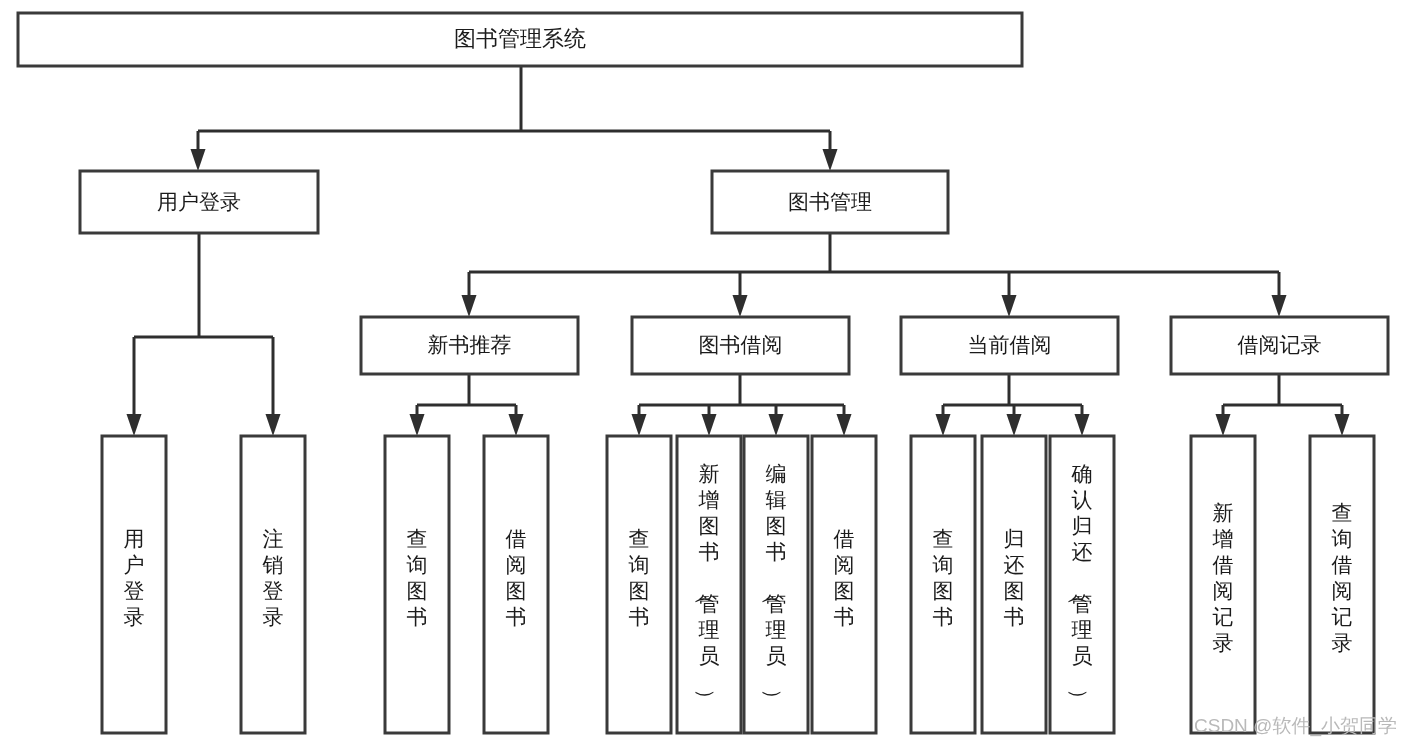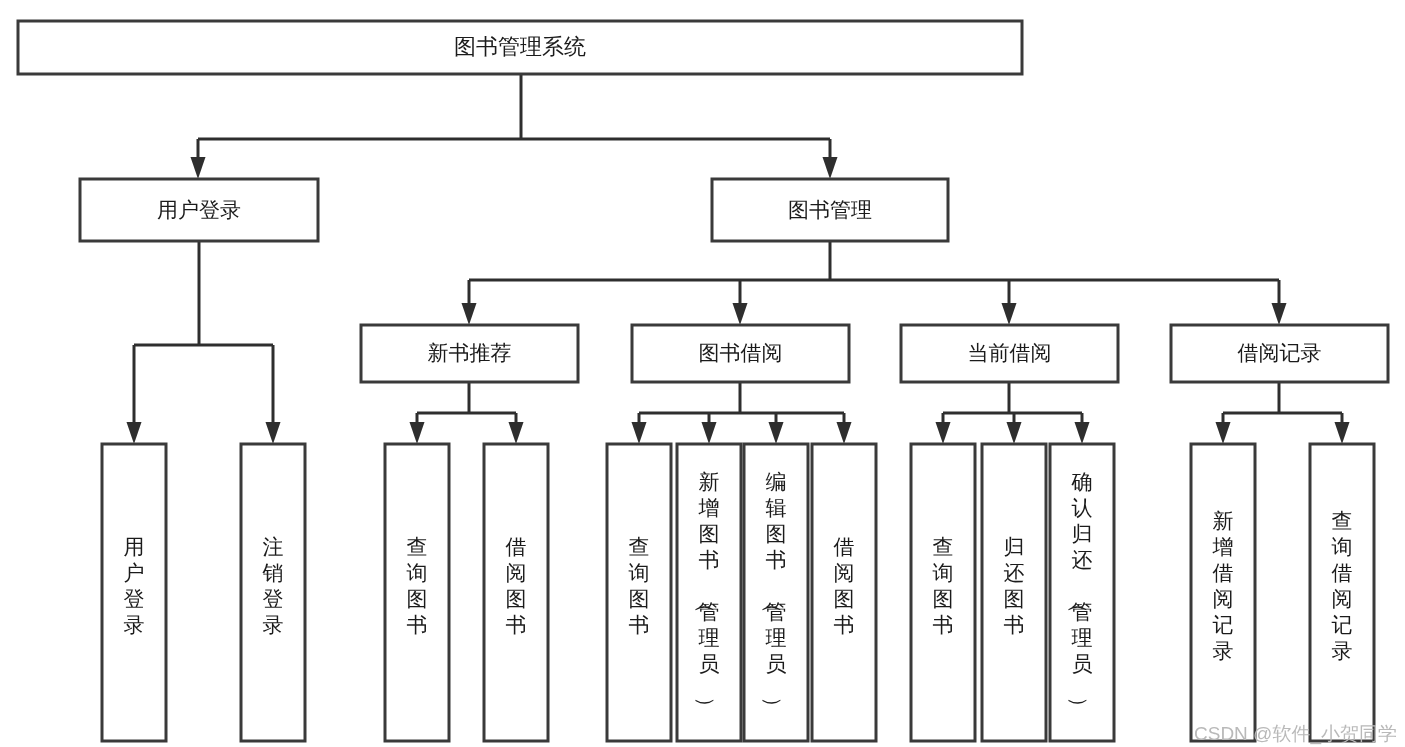--- a/index.html
+++ b/index.html
@@ -11,21 +11,21 @@
   body {
     width: 1405px;
     height: 747px;
     font-family: "Liberation Sans", "DejaVu Sans", sans-serif;
     overflow: hidden;
     position: relative;
   }
   #diagram-root {
     position: absolute;
     left: 0;
-    top: 8px;
+    top: 0;
     width: 1405px;
     height: 669px;
   }
   svg#flow-svg {
     display: block;
     width: 1405px;
     height: 747px;
     background: #ffffff;
   }
   .node-box {

